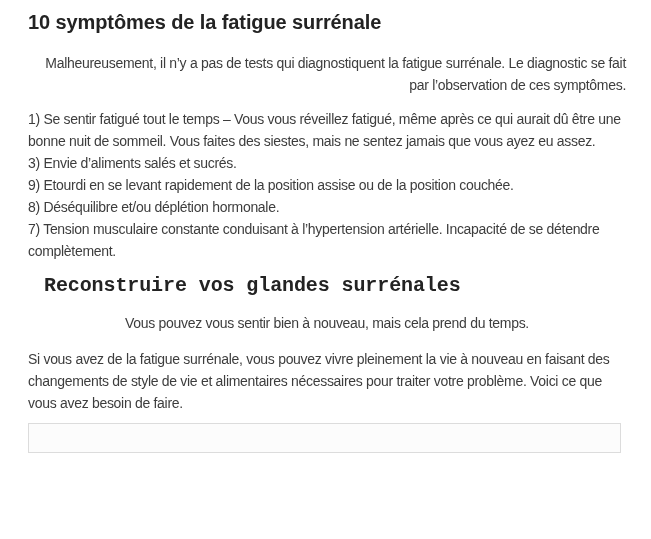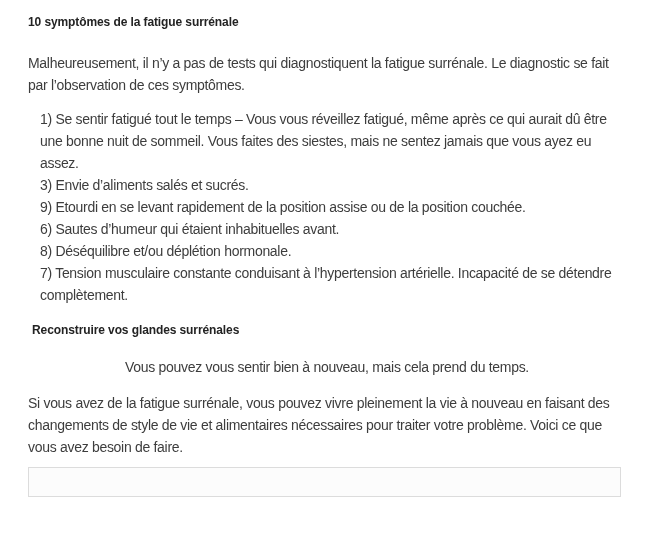--- a/index.html
+++ b/index.html
@@ -15,34 +15,35 @@
   .article {
     padding: 12px 25px 0 28px;
     font-family: "Liberation Sans", "DejaVu Sans", sans-serif;
     font-size: 14px;
     line-height: 22px;
     letter-spacing: -0.3px;
     color: #3d3d3d;
   }
   .heading {
     font-family: "Liberation Sans", "DejaVu Sans", sans-serif;
-    font-size: 12px;
+    font-size: 20px;
     line-height: 20px;
     font-weight: 700;
     letter-spacing: -0.1px;
     color: #232323;
     margin: 0 0 20px 0;
   }
   .heading--rebuild {
-    margin: 14px 0 16px 4px;
+    margin: 14px 0 16px 16px;
+    font-family: Liberation Mono, monospace;
   }
-  .para-intro   { margin: 4px 0 12px 0; }
+  .para-intro   { margin: 4px 0 12px 0; text-align: right; }
   .para-rebuild { margin: 0 0 14px 0; text-align: center; }
   .para-change  { margin: 8px 0 9px 0; }
-  .symptom-list { margin: 12px; }
+  .symptom-list { margin: 0; }
   .symptom-list div { margin: 0; }
   .next-box {
     width: 593px;
     height: 30px;
     border: 1px solid #dcdcdc;
     background: #fcfcfc;
     box-sizing: border-box;
   }
 </style>
 </head>
@@ -51,21 +52,20 @@
 <div class="article">
 
   <h3 class="heading">10 symptômes de la fatigue surrénale</h3>
 
   <p class="para-intro">Malheureusement, il n’y a pas de tests qui diagnostiquent la fatigue surrénale. Le diagnostic se fait par l’observation de ces symptômes.</p>
 
   <div class="symptom-list">
     <div>1) Se sentir fatigué tout le temps – Vous vous réveillez fatigué, même après ce qui aurait dû être une bonne nuit de sommeil. Vous faites des siestes, mais ne sentez jamais que vous ayez eu assez.</div>
     <div>3) Envie d’aliments salés et sucrés.</div>
     <div>9) Etourdi en se levant rapidement de la position assise ou de la position couchée.</div>
-    <div>6) Sautes d’humeur qui étaient inhabituelles avant.</div>
     <div>8) Déséquilibre et/ou déplétion hormonale.</div>
     <div>7) Tension musculaire constante conduisant à l’hypertension artérielle. Incapacité de se détendre complètement.</div>
   </div>
 
   <h3 class="heading heading--rebuild">Reconstruire vos glandes surrénales</h3>
 
   <p class="para-rebuild">Vous pouvez vous sentir bien à nouveau, mais cela prend du temps.</p>
 
   <p class="para-change">Si vous avez de la fatigue surrénale, vous pouvez vivre pleinement la vie à nouveau en faisant des changements de style de vie et alimentaires nécessaires pour traiter votre problème. Voici ce que vous avez besoin de faire.</p>
 

